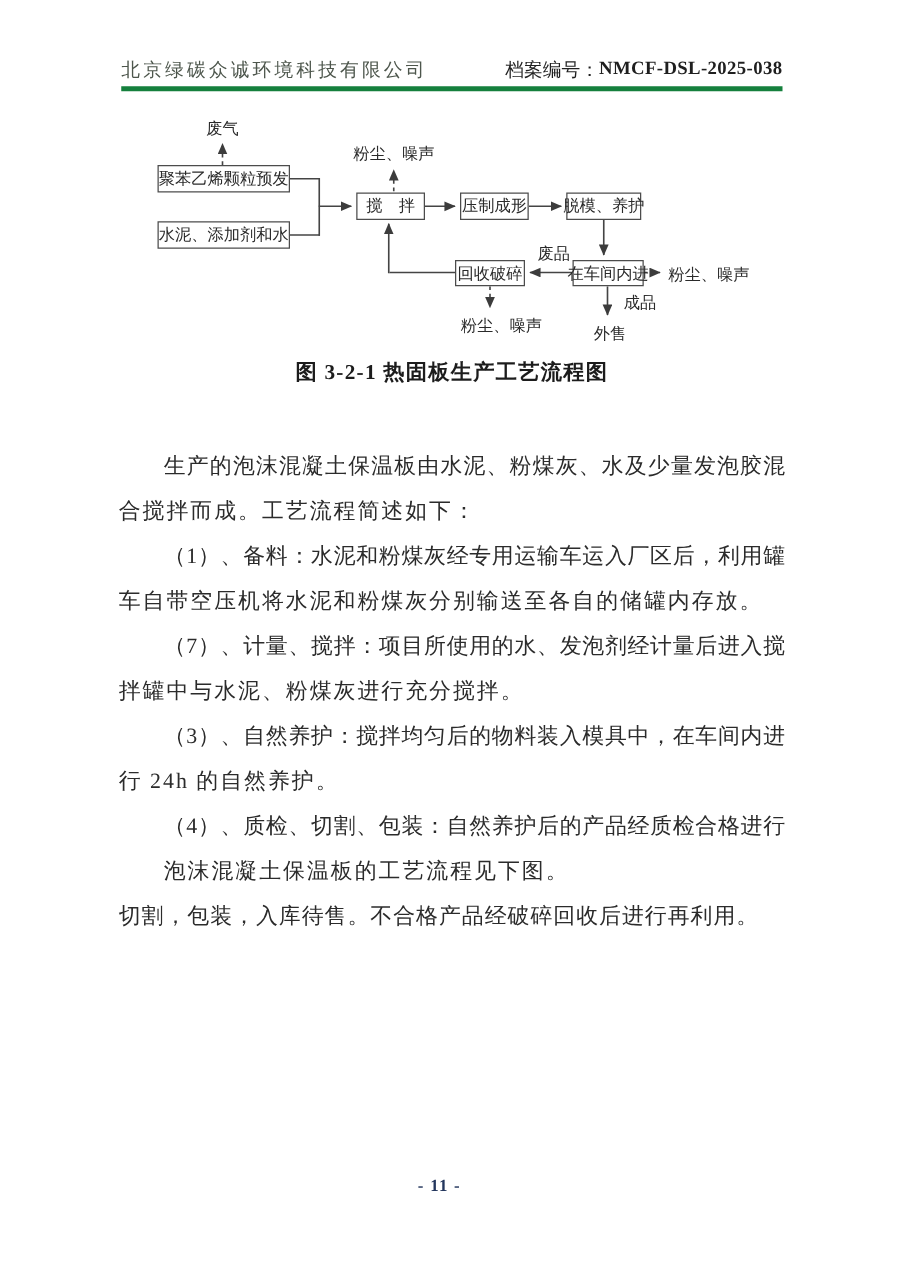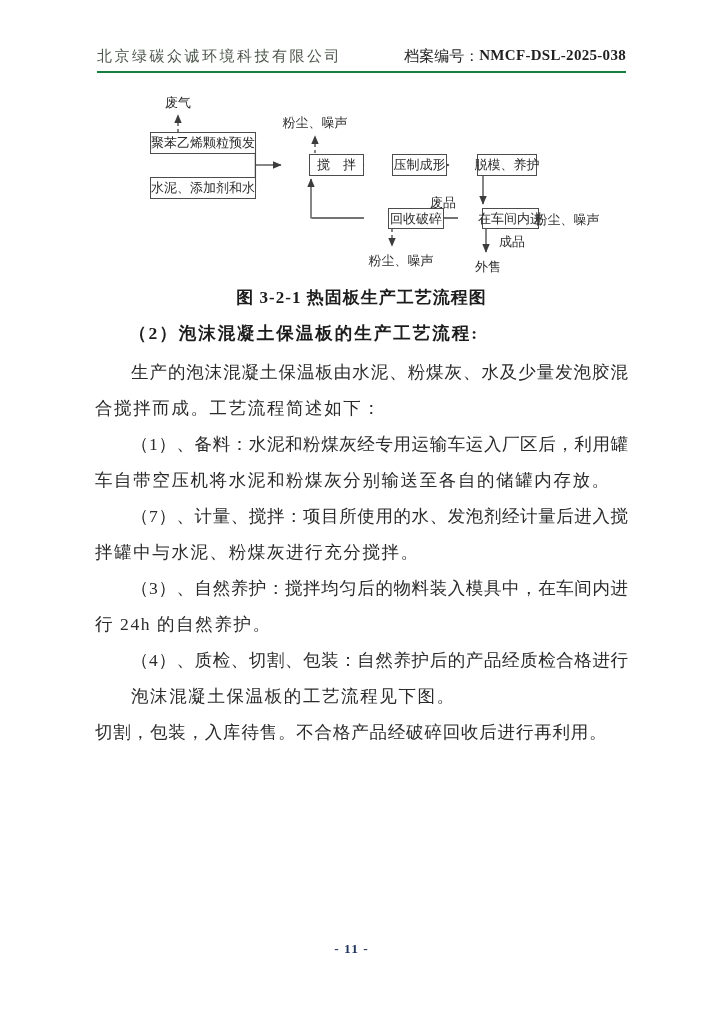--- a/index.html
+++ b/index.html
@@ -6,33 +6,33 @@
   body{
     width:723px;height:1024px;background:#ffffff;position:relative;
     font-family:"Liberation Serif", serif;color:#262626;overflow:hidden;
   }
   .page{position:absolute;inset:0;background:#fff;}
 
   
   .header{
     position:absolute;left:97px;top:47px;width:529px;height:26px;
     display:flex;justify-content:space-between;align-items:flex-start;
-    border-bottom:2px solid #15803d;box-sizing:border-box;
+    border-bottom:4px solid #15803d;box-sizing:border-box;
   }
   .company{font-size:15px;letter-spacing:2.5px;color:#4d564c;}
   .archive{font-size:15px;color:#1f1f1f;display:flex;}
   .archive .num{font-weight:700;letter-spacing:0.3px;}
 
   
   .flowchart{position:absolute;left:97px;top:85px;width:540px;height:205px;}
   .flowchart svg{position:absolute;left:0;top:0;}
   .fbox{
     position:absolute;border:1px solid #4c4c4c;background:#fff;box-sizing:border-box;
     display:flex;align-items:center;justify-content:center;
-    font-size:13px;color:#2a2a2a;white-space:nowrap;margin-left:24px;
+    font-size:13px;color:#2a2a2a;white-space:nowrap;
   }
   .flabel{
     position:absolute;font-size:13px;color:#2a2a2a;white-space:nowrap;text-align:center;
   }
 
   
   .caption{
     position:absolute;left:0;top:286px;width:723px;text-align:center;
     font-weight:bold;font-size:17px;letter-spacing:1px;color:#1c1c1c;
   }
@@ -116,21 +116,20 @@
     <div class="flabel" style="left:58px;top:9px;width:46px;">废气</div>
     <div class="flabel" style="left:183px;top:29px;width:70px;">粉尘、噪声</div>
     <div class="flabel" style="left:330px;top:109px;width:32px;">废品</div>
     <div class="flabel" style="left:434px;top:126px;width:72px;">粉尘、噪声</div>
     <div class="flabel" style="left:399px;top:148px;width:32px;">成品</div>
     <div class="flabel" style="left:374px;top:173px;width:34px;">外售</div>
     <div class="flabel" style="left:268px;top:167px;width:72px;">粉尘、噪声</div>
   </div>
 
   <div class="caption">图 3-2-1 热固板生产工艺流程图</div>
-  <div class="heading">（2）泡沫混凝土保温板的生产工艺流程:</div>
 
   <div class="body-text">
     <span class="line ind j">生产的泡沫混凝土保温板由水泥、粉煤灰、水及少量发泡胶混</span>
     <span class="line">合搅拌而成。工艺流程简述如下：</span>
     <span class="line ind j">（1）、备料：水泥和粉煤灰经专用运输车运入厂区后，利用罐</span>
     <span class="line">车自带空压机将水泥和粉煤灰分别输送至各自的储罐内存放。</span>
     <span class="line ind j">（7）、计量、搅拌：项目所使用的水、发泡剂经计量后进入搅</span>
     <span class="line">拌罐中与水泥、粉煤灰进行充分搅拌。</span>
     <span class="line ind j">（3）、自然养护：搅拌均匀后的物料装入模具中，在车间内进</span>
     <span class="line">行 24h 的自然养护。</span>

